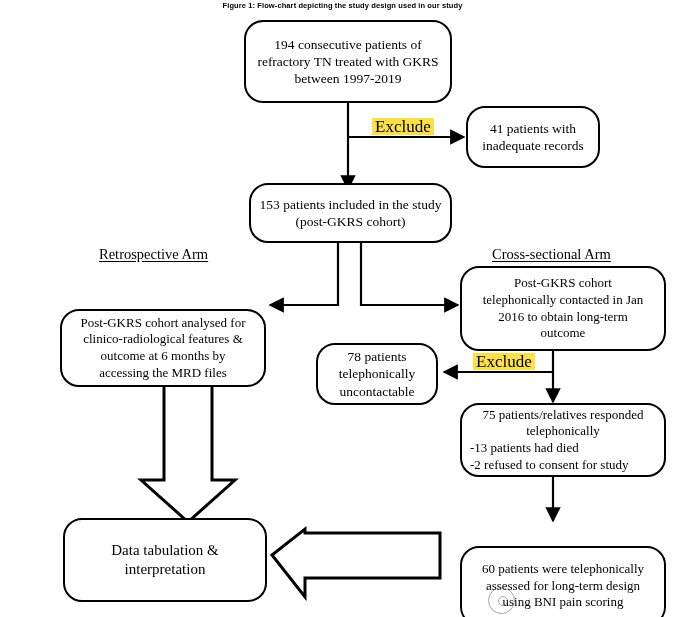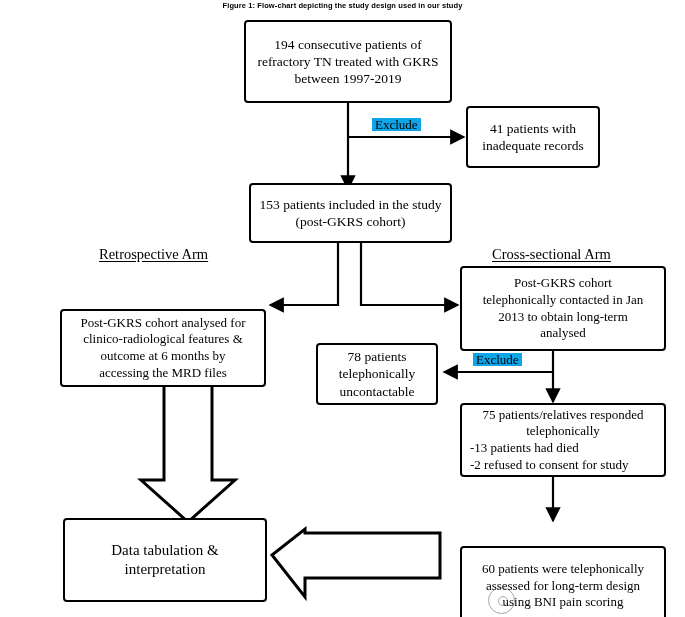--- a/index.html
+++ b/index.html
@@ -33,38 +33,38 @@
     left: 0;
     top: 0;
     width: 685px;
     height: 617px;
     pointer-events: none;
   }
   .node {
     position: absolute;
     box-sizing: border-box;
     border: 2.5px solid #000000;
-    border-radius: 4px;
+    border-radius: 19px;
     background: #ffffff;
     display: flex;
     align-items: center;
     justify-content: center;
     text-align: center;
     font-size: 13.5px;
     line-height: 1.28;
     padding: 4px 8px;
   }
   .node .txt { display: block; width: 100%; }
   .node.leftalign { text-align: left; }
   .node .l-center { display: block; text-align: center; }
   .node .l-left { display: block; text-align: left; }
   .edge-label {
     position: absolute;
-    background: #0ea5e9;
-    font-size: 13px;
+    background: #fde047;
+    font-size: 17px;
     line-height: 1;
     padding: 0 3px;
     white-space: nowrap;
   }
   .arm-heading {
     position: absolute;
     font-size: 14.5px;
     line-height: 1;
     white-space: nowrap;
     text-decoration: underline;
@@ -171,22 +171,22 @@
       <span class="l-center">clinico-radiological features &amp;</span>
       <span class="l-center">outcome at 6 months by</span>
       <span class="l-center">accessing the MRD files</span>
     </span>
   </div>
 
   <div class="node" style="left:460px; top:266px; width:206px; height:85px; font-size:13px;">
     <span class="txt">
       <span class="l-center">Post-GKRS cohort</span>
       <span class="l-center">telephonically contacted in Jan</span>
-      <span class="l-center">2013 to obtain long-term</span>
-      <span class="l-center">analysed</span>
+      <span class="l-center">2016 to obtain long-term</span>
+      <span class="l-center">outcome</span>
     </span>
   </div>
 
   <div class="node" style="left:316px; top:343px; width:122px; height:62px;">
     <span class="txt">
       <span class="l-center">78 patients</span>
       <span class="l-center">telephonically</span>
       <span class="l-center">uncontactable</span>
     </span>
   </div>

